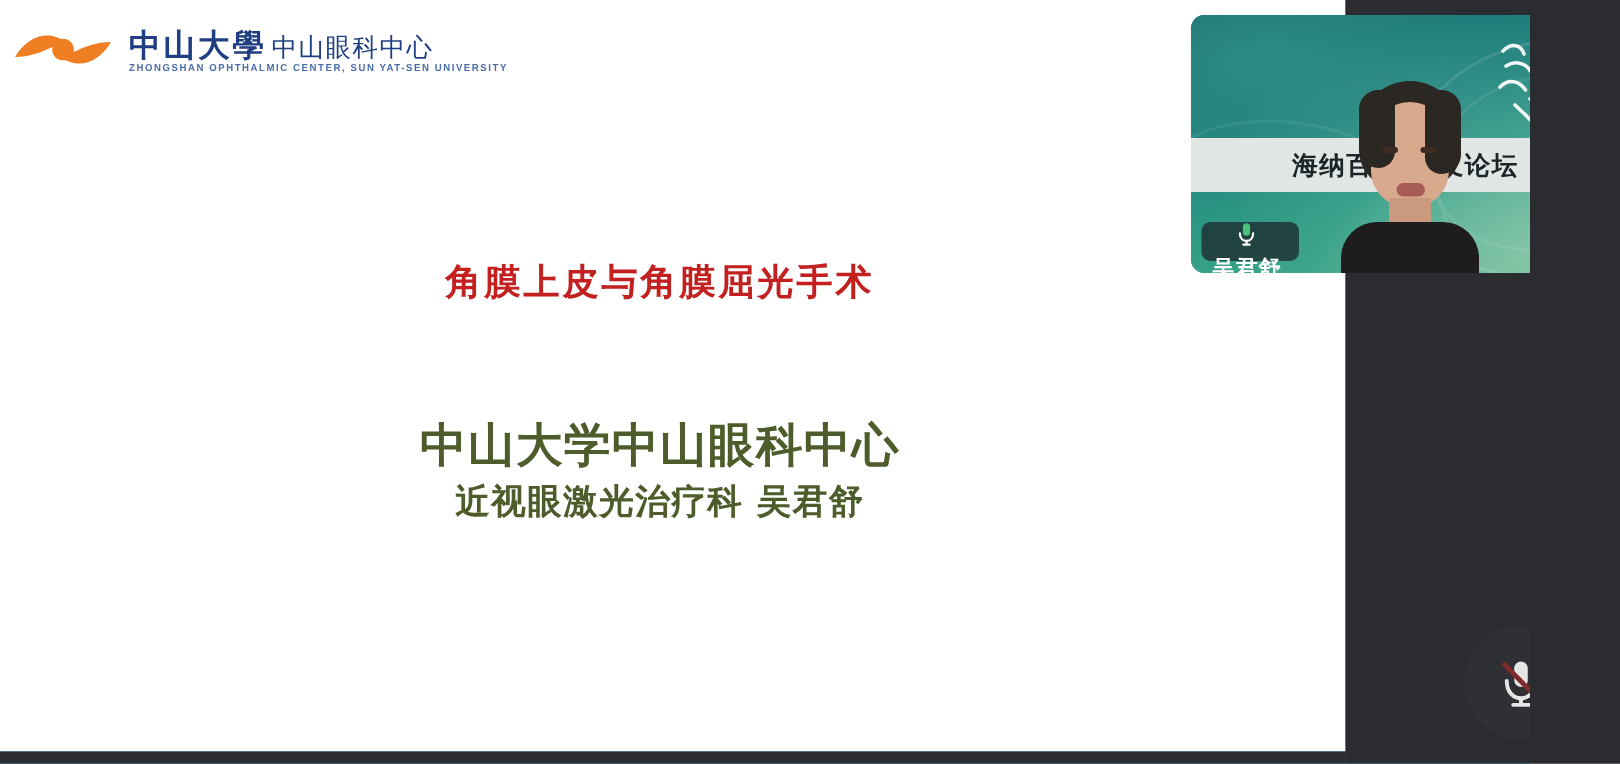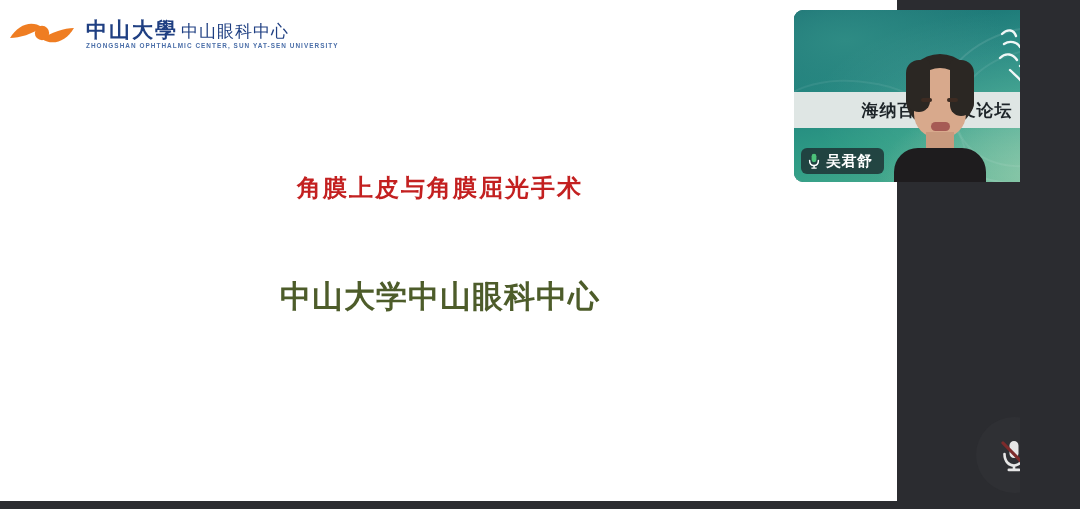--- a/index.html
+++ b/index.html
@@ -307,20 +307,21 @@
     position: absolute;
     left: 7px;
     bottom: 8px;
     height: 26px;
     padding: 0 11px 0 7px;
     background: rgba(28,42,46,0.78);
     border-radius: 6px;
     display: flex;
     align-items: center;
     gap: 6px;
+    flex-direction: column;
   }
   #name-badge-mic {
     width: 12px;
     height: 16px;
     flex: 0 0 auto;
   }
   #name-badge-label {
     font-family: "DejaVu Sans", "Liberation Sans", sans-serif;
     font-size: 15px;
     font-weight: bold;
@@ -366,20 +367,21 @@
           <span class="logo-cn-main">中山大學</span>
           <span class="logo-cn-sub">中山眼科中心</span>
         </div>
         <div class="logo-en">ZHONGSHAN OPHTHALMIC CENTER, SUN YAT-SEN UNIVERSITY</div>
       </div>
     </div>
 
     <div id="slide-body">
       <div id="slide-title">角膜上皮与角膜屈光手术</div>
       <div id="slide-affil-1">中山大学中山眼科中心</div>
+      <div id="slide-affil-2">近视眼激光治疗科 吴君舒</div>
     </div>
   </div>
 
   <div id="bottom-strip"></div>
   <div id="right-gutter"></div>
 
   <div id="video-tile">
     <div id="video-bg"></div>
     <div class="swirl" id="swirl-1"></div>
     <div class="swirl" id="swirl-2"></div>

